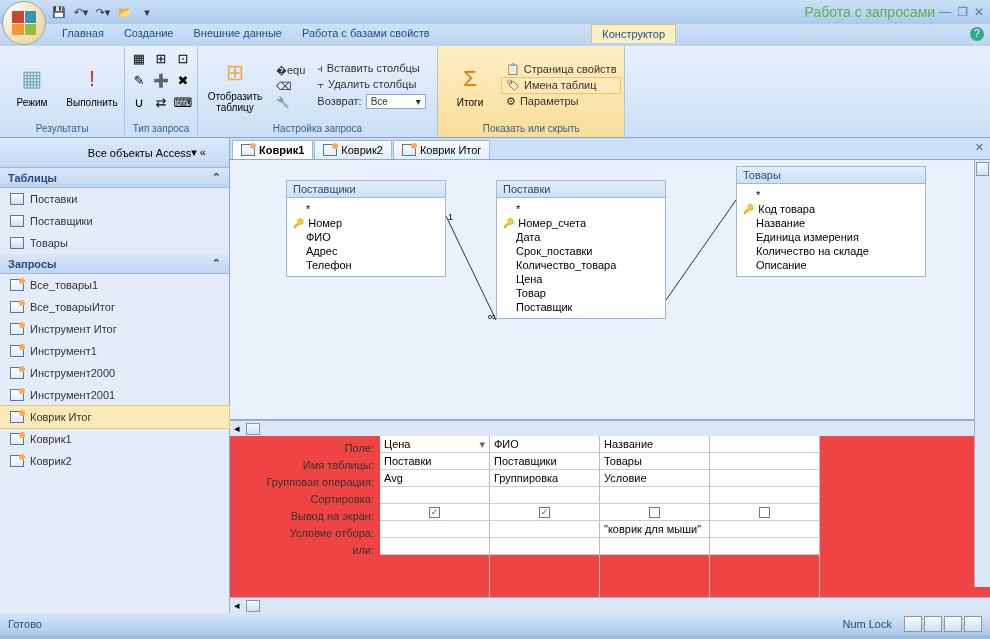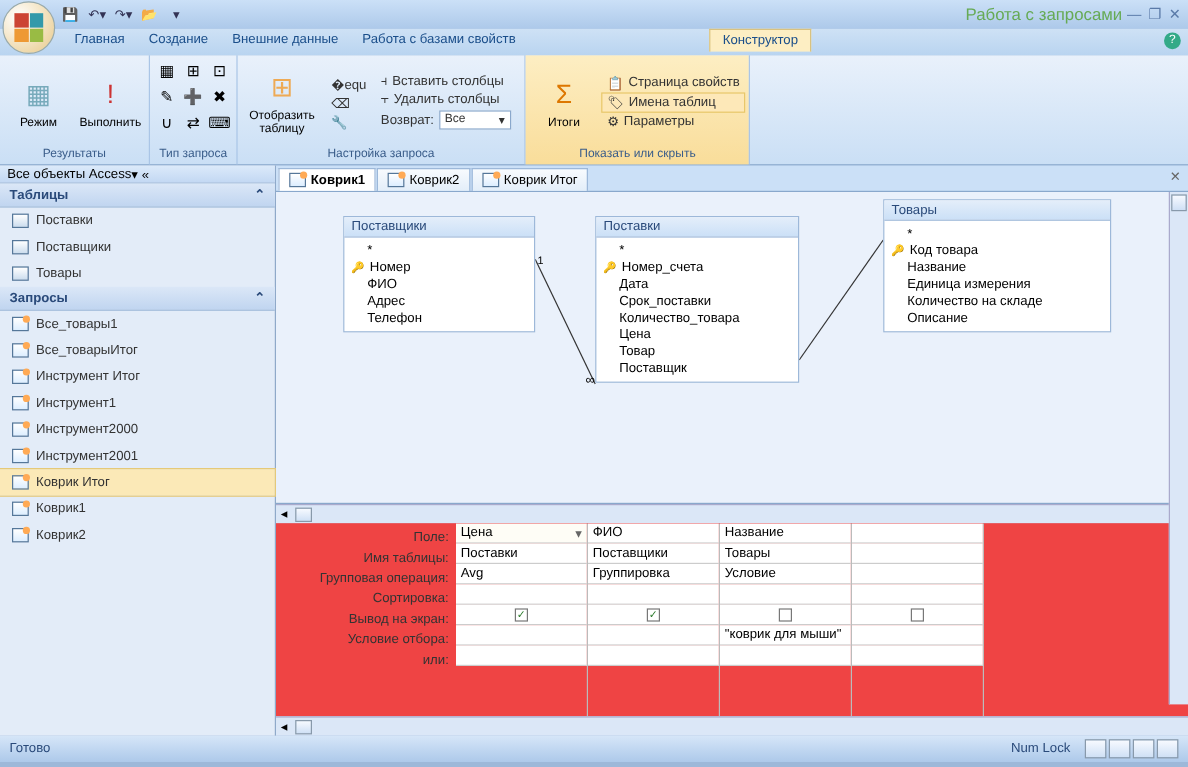--- a/index.html
+++ b/index.html
@@ -36,21 +36,21 @@
 .big-lbl{font-size:10px;text-align:center;line-height:1.1;}
 .small-row{display:flex;gap:2px;}
 .small-btn{width:20px;height:20px;display:flex;align-items:center;justify-content:center;cursor:pointer;font-size:13px;}
 .small-txt{display:flex;align-items:center;gap:4px;padding:1px 4px;cursor:pointer;font-size:11px;color:#333;}
 .highlighted{background:#fde8b8;outline:1px solid #e8c76a;}
 .combo{border:1px solid #8aa8cc;background:#fff;padding:1px 4px;font-size:10px;width:60px;display:inline-flex;justify-content:space-between;}
 
 
 .main{height:475px;display:flex;}
 .navpane{width:230px;background:#e3ecf8;border-right:1px solid #8fa9c9;display:flex;flex-direction:column;}
-.nav-header{height:15px;background:linear-gradient(#dceafa,#c3d8f3);border-bottom:1px solid #9fb9d9;display:flex;align-items:center;padding:0 6px;justify-content:flex-start;cursor:pointer;}
+.nav-header{height:30px;background:linear-gradient(#dceafa,#c3d8f3);border-bottom:1px solid #9fb9d9;display:flex;align-items:center;padding:0 23px;justify-content:flex-end;cursor:pointer;}
 .nav-cat{height:20px;background:linear-gradient(#dbe7f7,#c0d5f0);border-bottom:1px solid #9fb9d9;display:flex;align-items:center;padding:0 8px;font-weight:bold;font-size:11px;color:#2a4a7a;justify-content:space-between;cursor:pointer;}
 .nav-item{height:22px;display:flex;align-items:center;padding:0 10px;gap:6px;cursor:pointer;font-size:11px;color:#333;}
 .nav-item.sel{background:#fbe9b7;outline:1px solid #e5c978;}
 .tbl-icon{width:14px;height:12px;background:linear-gradient(#fff,#cde);border:1px solid #579;display:inline-block;}
 .qry-icon{width:14px;height:12px;background:linear-gradient(#fff,#def);border:1px solid #579;display:inline-block;position:relative;}
 .qry-icon::after{content:"";position:absolute;right:-2px;top:-2px;width:6px;height:6px;background:#fa5;border-radius:50%;}
 
 .work{flex:1;background:#b6cee9;display:flex;flex-direction:column;position:relative;}
 .doc-tabs{height:22px;background:#cbe0f7;display:flex;align-items:flex-end;border-bottom:1px solid #89a8cc;padding-left:2px;}
 .dtab{padding:3px 8px;background:linear-gradient(#f8fbfe,#e3eef9);border:1px solid #9db8d9;border-bottom:none;display:flex;align-items:center;gap:4px;font-size:11px;cursor:pointer;margin-right:1px;}

